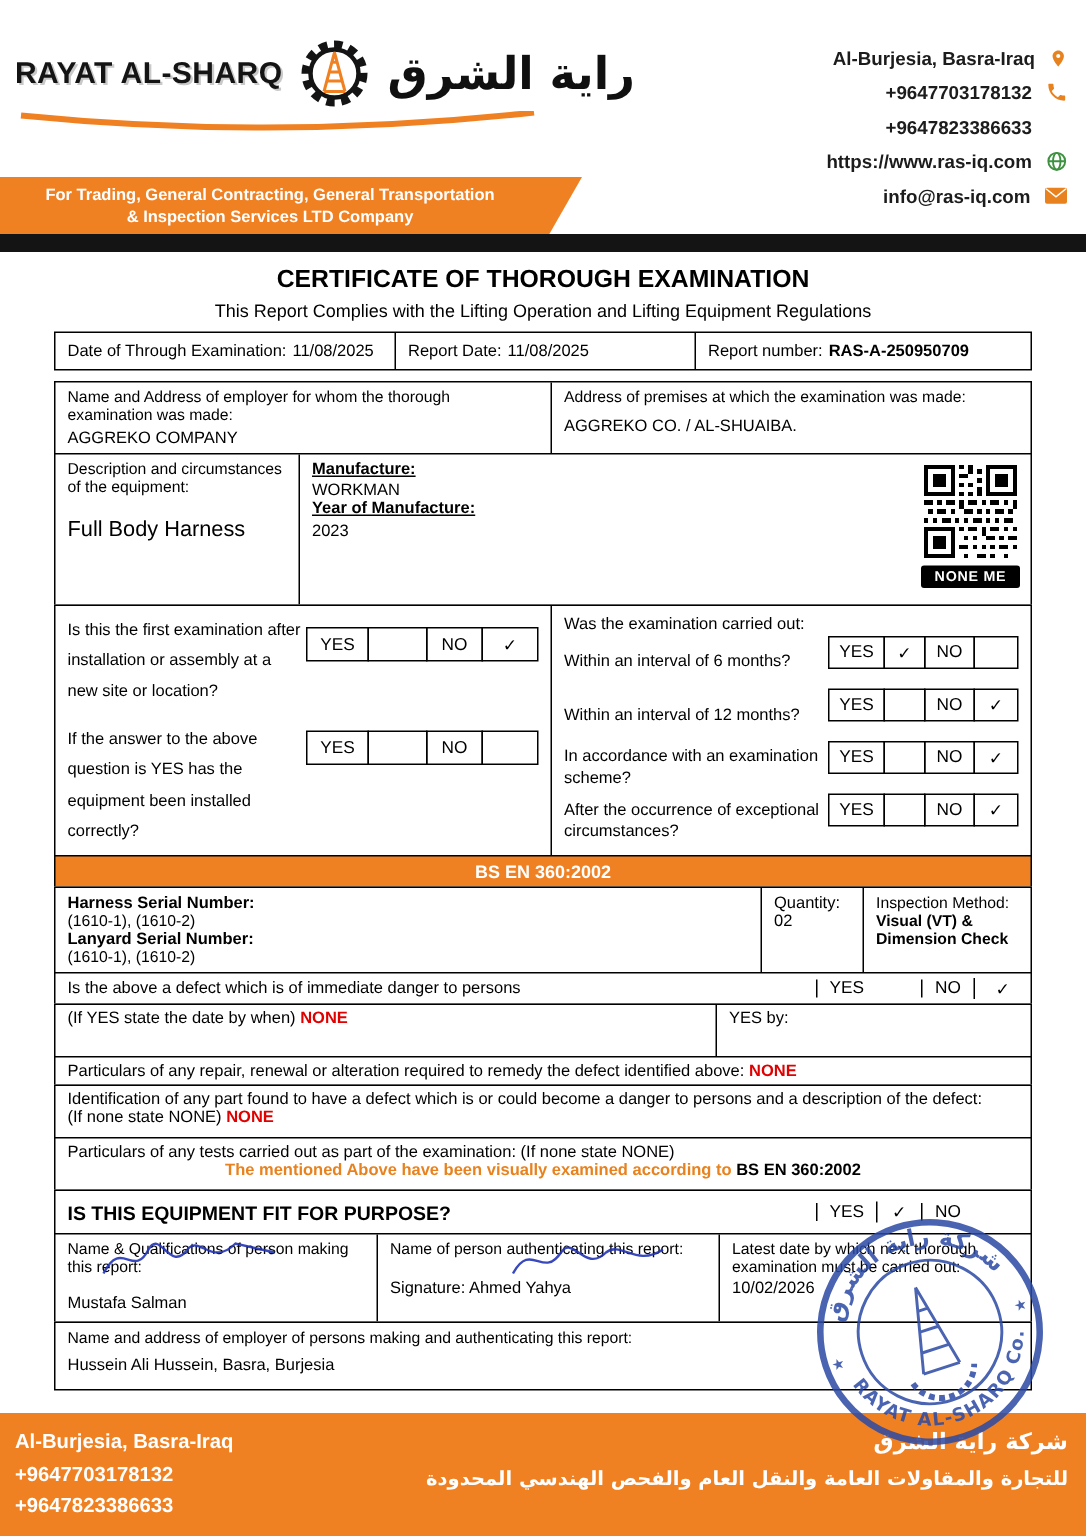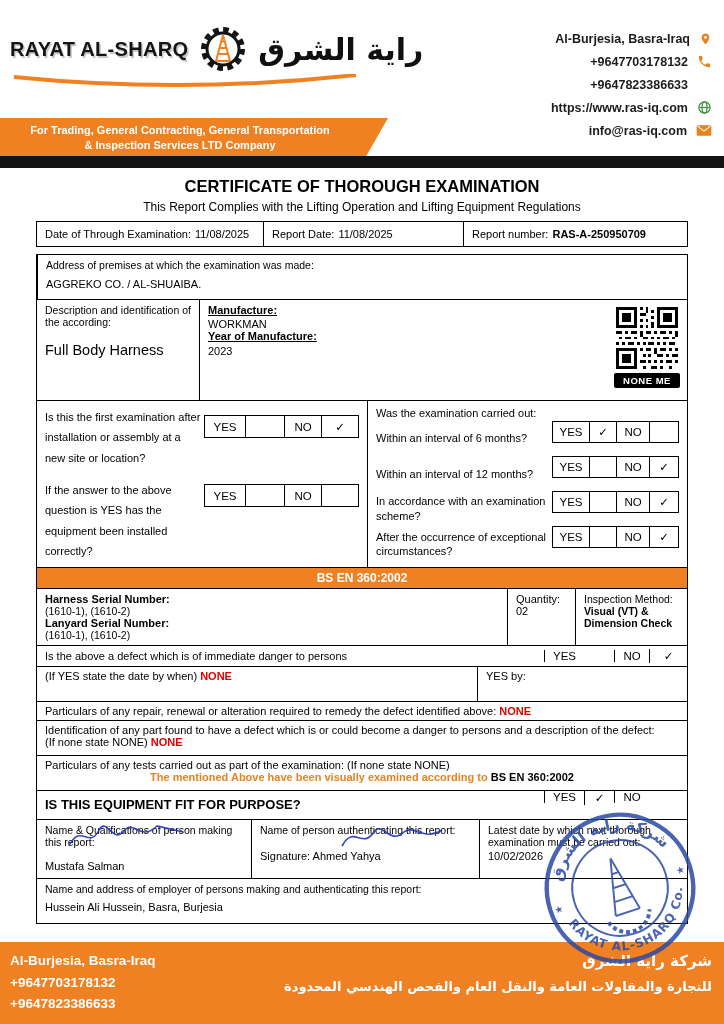--- a/index.html
+++ b/index.html
@@ -149,29 +149,33 @@
         <span>Report Date:</span>
         <span>11/08/2025</span>
       </div>
       <div class="cell vline" style="flex:1">
         <span>Report number:</span>
         <span class="b">RAS-A-250950709</span>
       </div>
     </div>
 
     <div class="box flex" style="min-height:46px">
+      <div class="cell" style="width:330px">
+        <div class="small">Name and Address of employer for whom the thorough examination was made:</div>
+        <div style="margin-top:3px">AGGREKO COMPANY</div>
+      </div>
       <div class="cell vline" style="flex:1">
         <div class="small">Address of premises at which the examination was made:</div>
         <div style="margin-top:7px">AGGREKO CO. / AL-SHUAIBA.</div>
       </div>
     </div>
 
     <div class="box flex" style="min-height:102px">
       <div class="cell" style="width:162px">
-        <div class="small">Description and identification of the according:</div>
+        <div class="small">Description and circumstances of the equipment:</div>
         <div class="eq-value">Full Body Harness</div>
       </div>
       <div class="cell vline" style="flex:1; position:relative">
         <div class="b u">Manufacture:</div>
         <div class="spec" style="margin-bottom:0">WORKMAN</div>
         <div class="b u">Year of Manufacture:</div>
         <div style="margin-top:3px">2023</div>
         <div class="qr-wrap">
           <svg width="62" height="62" viewBox="0 0 21 21" shape-rendering="crispEdges">
             <rect width="21" height="21" fill="#fff"></rect>
@@ -310,21 +314,21 @@
     </div>
 
     <div class="box" style="min-height:36px; padding:3px 8px">
       <div>Particulars of any tests carried out as part of the examination: (If none state NONE)</div>
       <div style="text-align:center">
         <span class="orange-txt">The mentioned Above have been visually examined according to</span>
         <span class="b">BS EN 360:2002</span>
       </div>
     </div>
 
-    <div class="box flex" style="min-height:30px; align-items:flex-start">
+    <div class="box flex" style="min-height:30px; align-items:center">
       <div style="flex:1; font-weight:bold; font-size:13px; padding:6px 8px">IS THIS EQUIPMENT FIT FOR PURPOSE?</div>
       <div class="acell vline" style="width:40px">YES</div>
       <div class="acell vline ck" style="width:30px">✓</div>
       <div class="acell vline" style="width:35px">NO</div>
       <div class="acell vline ck" style="width:38px"></div>
     </div>
 
     <div class="box flex" style="min-height:60px">
       <div class="cell" style="width:214px; position:relative">
         <div class="small">Name &amp; Qualifications of person making this report:</div>

